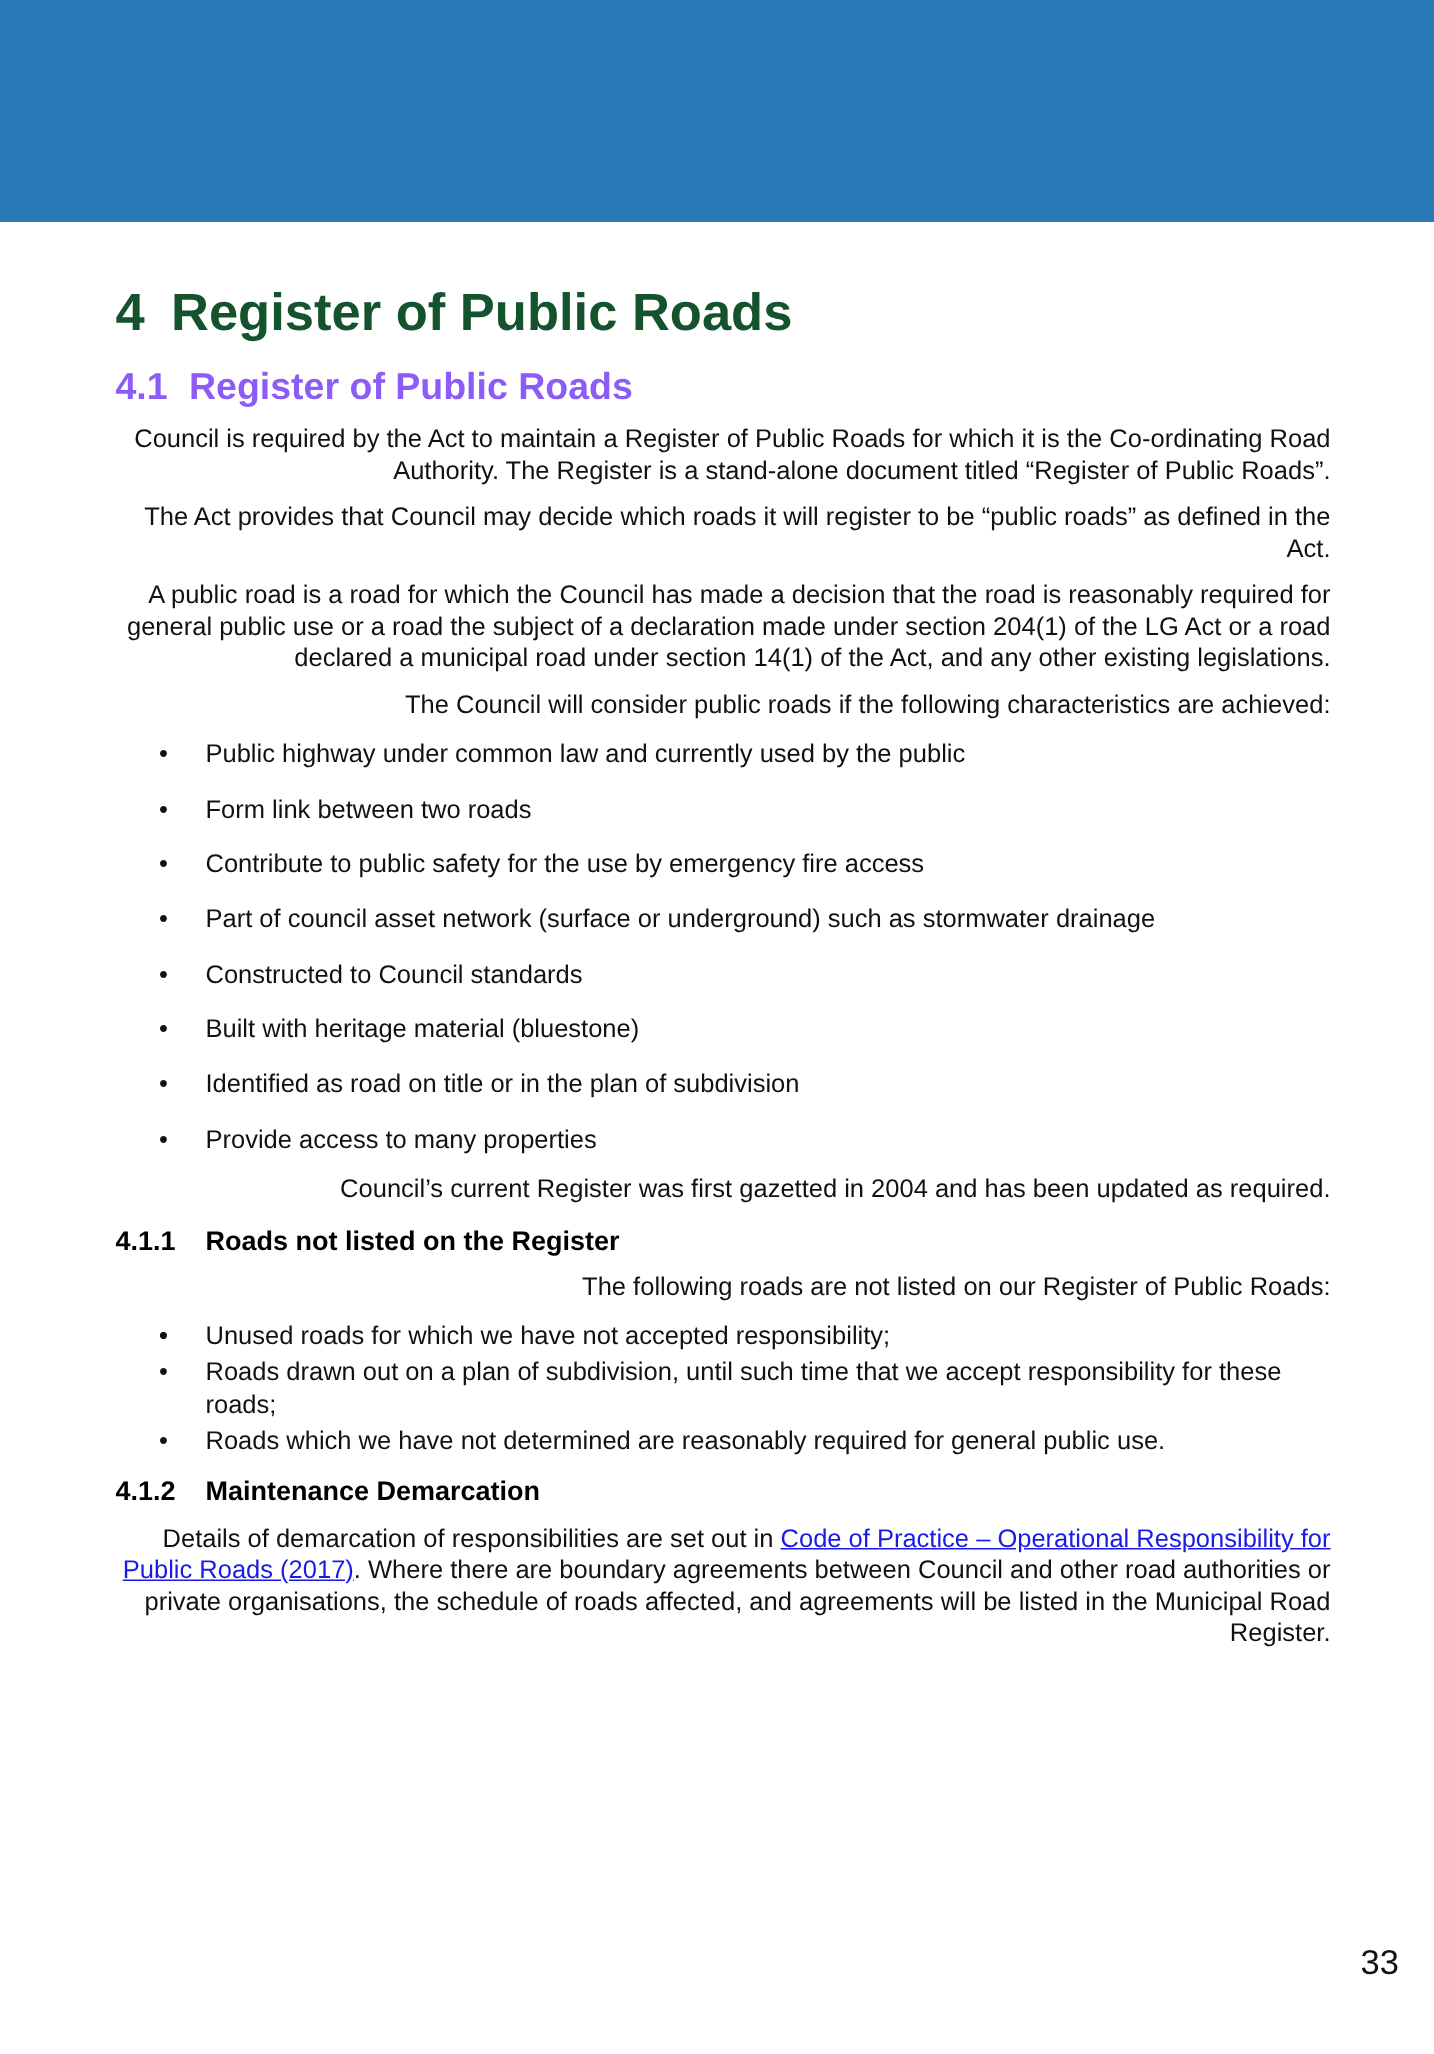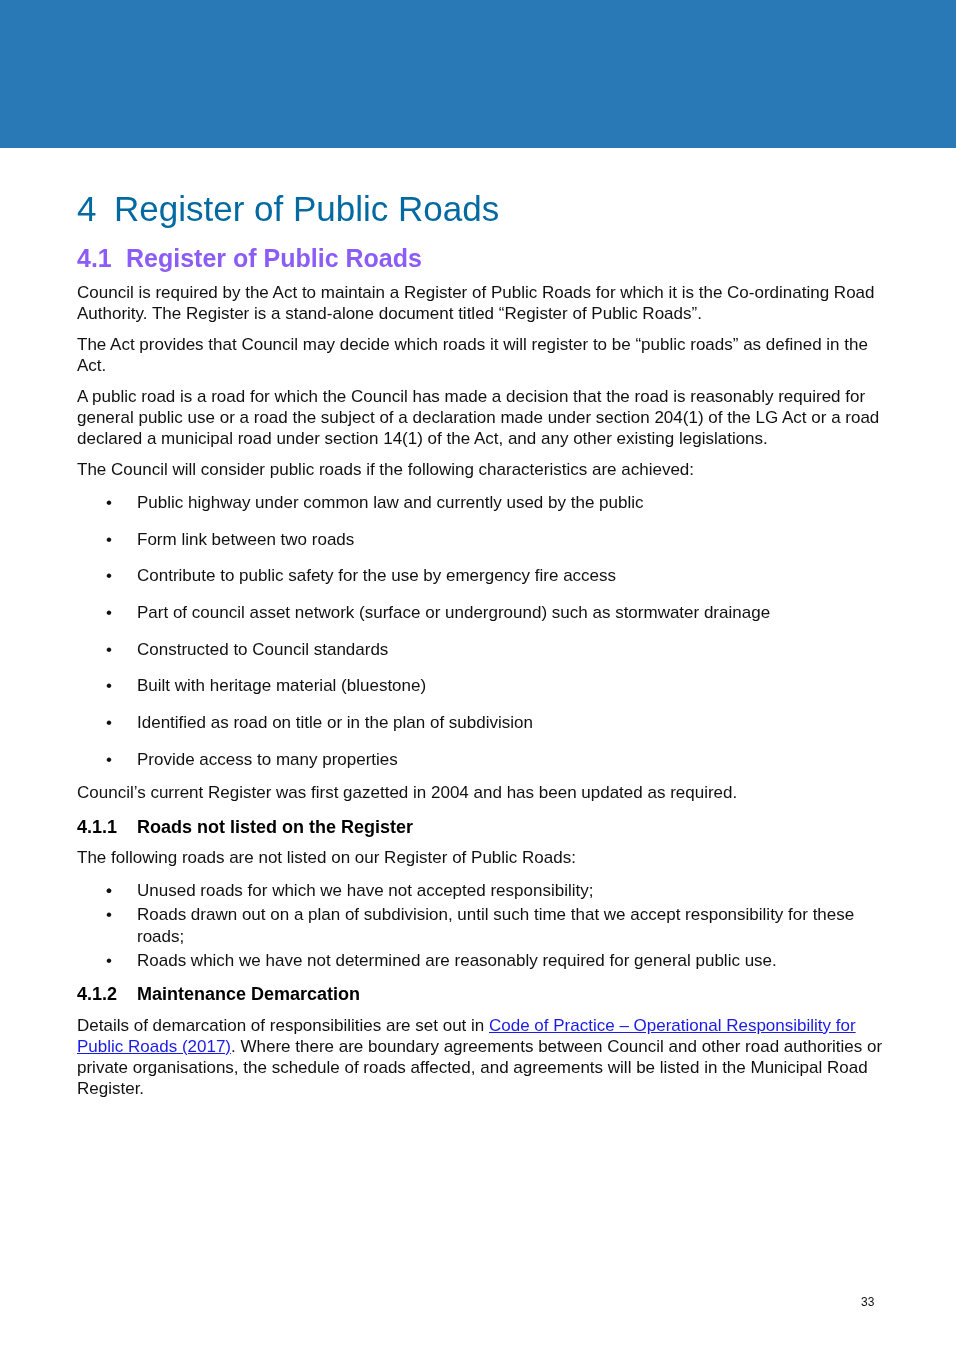--- a/index.html
+++ b/index.html
@@ -2,34 +2,34 @@
 <html><head>
 <meta charset="utf-8">
 <style>
   html, body { margin: 0; padding: 0; }
   body {
     width: 956px; height: 1369px; background: #ffffff; position: relative; overflow: hidden;
     font-family: "Liberation Sans", sans-serif; color: #111;
   }
   .top-banner { position: absolute; left: 0; top: 0; width: 956px; height: 148px; background: #2879b6; }
   .content { position: absolute; left: 77px; top: 190px; width: 810px; }
-  .h1 { font-size: 35px; font-weight: normal; color: #0369a1; margin: 0 0 16px 0; line-height: 1.1; }
+  .h1 { font-size: 35px; font-weight: bold; color: #14532d; margin: 0 0 16px 0; line-height: 1.1; }
   .h1 .num { display: inline-block; width: 37px; }
   .h2 { font-size: 25px; font-weight: bold; color: #8b5cf6; margin: 0 0 10px 0; line-height: 1.1; }
   .h2 .num { display: inline-block; width: 49px; }
   .h3 { font-size: 18px; font-weight: bold; color: #000; margin: 0 0 9px 0; line-height: 1.2; }
   .h3 .num { display: inline-block; width: 60px; }
-  p { font-size: 17px; line-height: 21px; margin: 0 0 10px 0; }
+  p { font-size: 17px; line-height: 21px; margin: 0 0 10px 0; text-align: right; }
   ul.spaced { list-style: none; margin: 0 0 12px 0; padding: 0; }
   ul.spaced li { position: relative; padding-left: 60px; font-size: 17px; line-height: 21px; margin-bottom: 15.7px; }
   ul.tight { list-style: none; margin: 0 0 10px 0; padding: 0; }
   ul.tight li { position: relative; padding-left: 60px; font-size: 17px; line-height: 22px; margin-bottom: 2px; }
   li .bullet { position: absolute; left: 29px; top: 0; }
   a.doc-link { color: #1a1ae6; text-decoration: underline; }
-  .page-number { position: absolute; left: 861px; top: 1295px; font-size: 12px; color: #111; }
+  .page-number { position: absolute; left: 907px; top: 1295px; font-size: 23px; color: #111; }
 </style>
 </head>
 <body>
 
 <div class="top-banner"></div>
 
 <div class="content">
   <h1 class="h1"><span class="num">4</span><span>Register of Public Roads</span></h1>
 
   <h2 class="h2"><span class="num">4.1</span><span>Register of Public Roads</span></h2>

